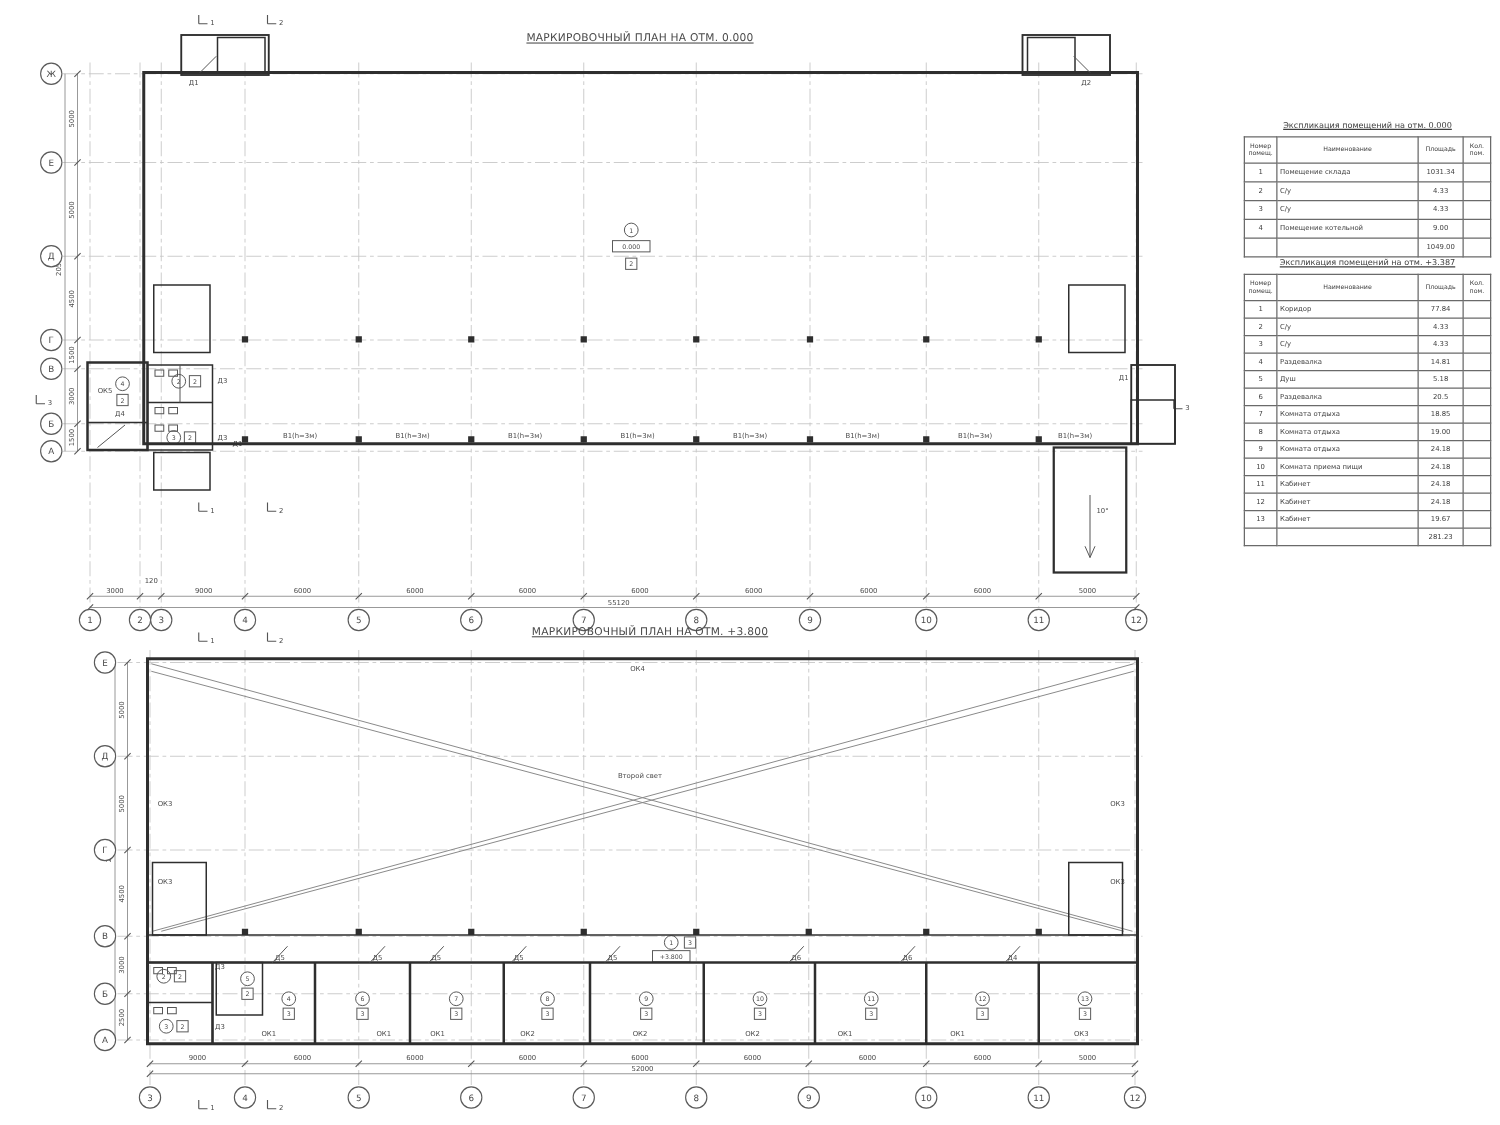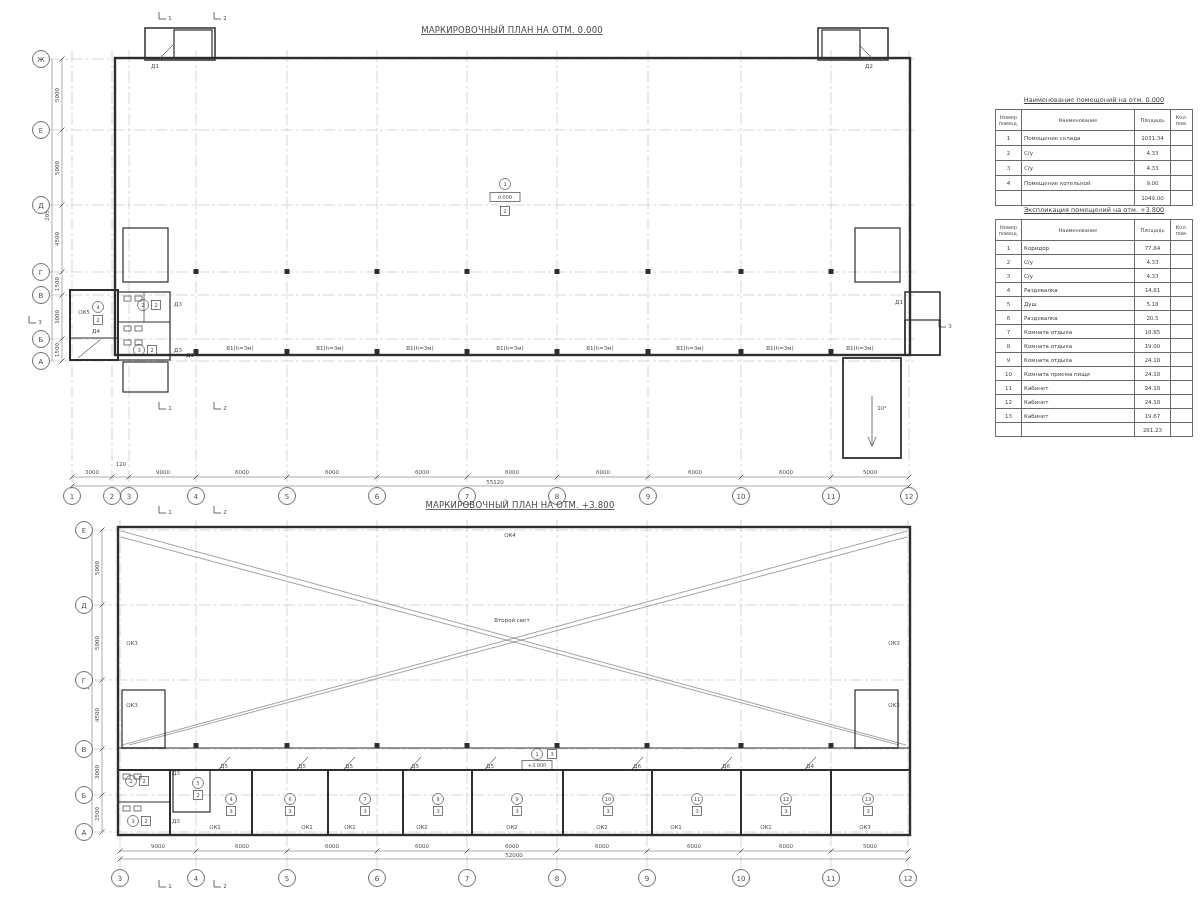--- a/index.html
+++ b/index.html
@@ -446,21 +446,21 @@
       <rect x="122" y="690" width="43" height="58" class="w12" fill="url(#th)"></rect>
       <rect x="855" y="690" width="43" height="58" class="w12" fill="url(#th)"></rect>
       <path d="M218 770 l12 -13 M296 770 l12 -13 M343 770 l12 -13 M409 770 l12 -13 M484 770 l12 -13 M631 770 l12 -13 M720 770 l12 -13 M804 770 l12 -13" class="thin"></path>
     </g>
 
     <text x="512" y="33" class="t-title" text-anchor="middle">МАРКИРОВОЧНЫЙ ПЛАН НА ОТМ. 0.000</text>
     <text x="520" y="508" class="t-title" text-anchor="middle">МАРКИРОВОЧНЫЙ ПЛАН НА ОТМ. +3.800</text>
   </svg>
 
   <div class="expl t0" style="left:995px;top:96px;">
-    <div class="expl-title">Наименование помещений на отм. 0.000</div>
+    <div class="expl-title">Экспликация помещений на отм. 0.000</div>
     <table>
       <colgroup>
           <col style="width:26px">
           <col>
           <col style="width:36px">
           <col style="width:22px">
         </colgroup>
       <thead>
         <tr>
           <th>Номер помещ.</th>
@@ -504,21 +504,21 @@
           <td></td>
           <td></td>
           <td>1049.00</td>
           <td></td>
         </tr>
       </tfoot>
     </table>
   </div>
 
   <div class="expl" style="left:995px;top:206px;">
-    <div class="expl-title">Экспликация помещений на отм. +3.800</div>
+    <div class="expl-title">Экспликация помещений на отм. +3.387</div>
     <table>
       <colgroup>
           <col style="width:26px">
           <col>
           <col style="width:36px">
           <col style="width:22px">
         </colgroup>
       <thead>
         <tr>
           <th>Номер помещ.</th>

